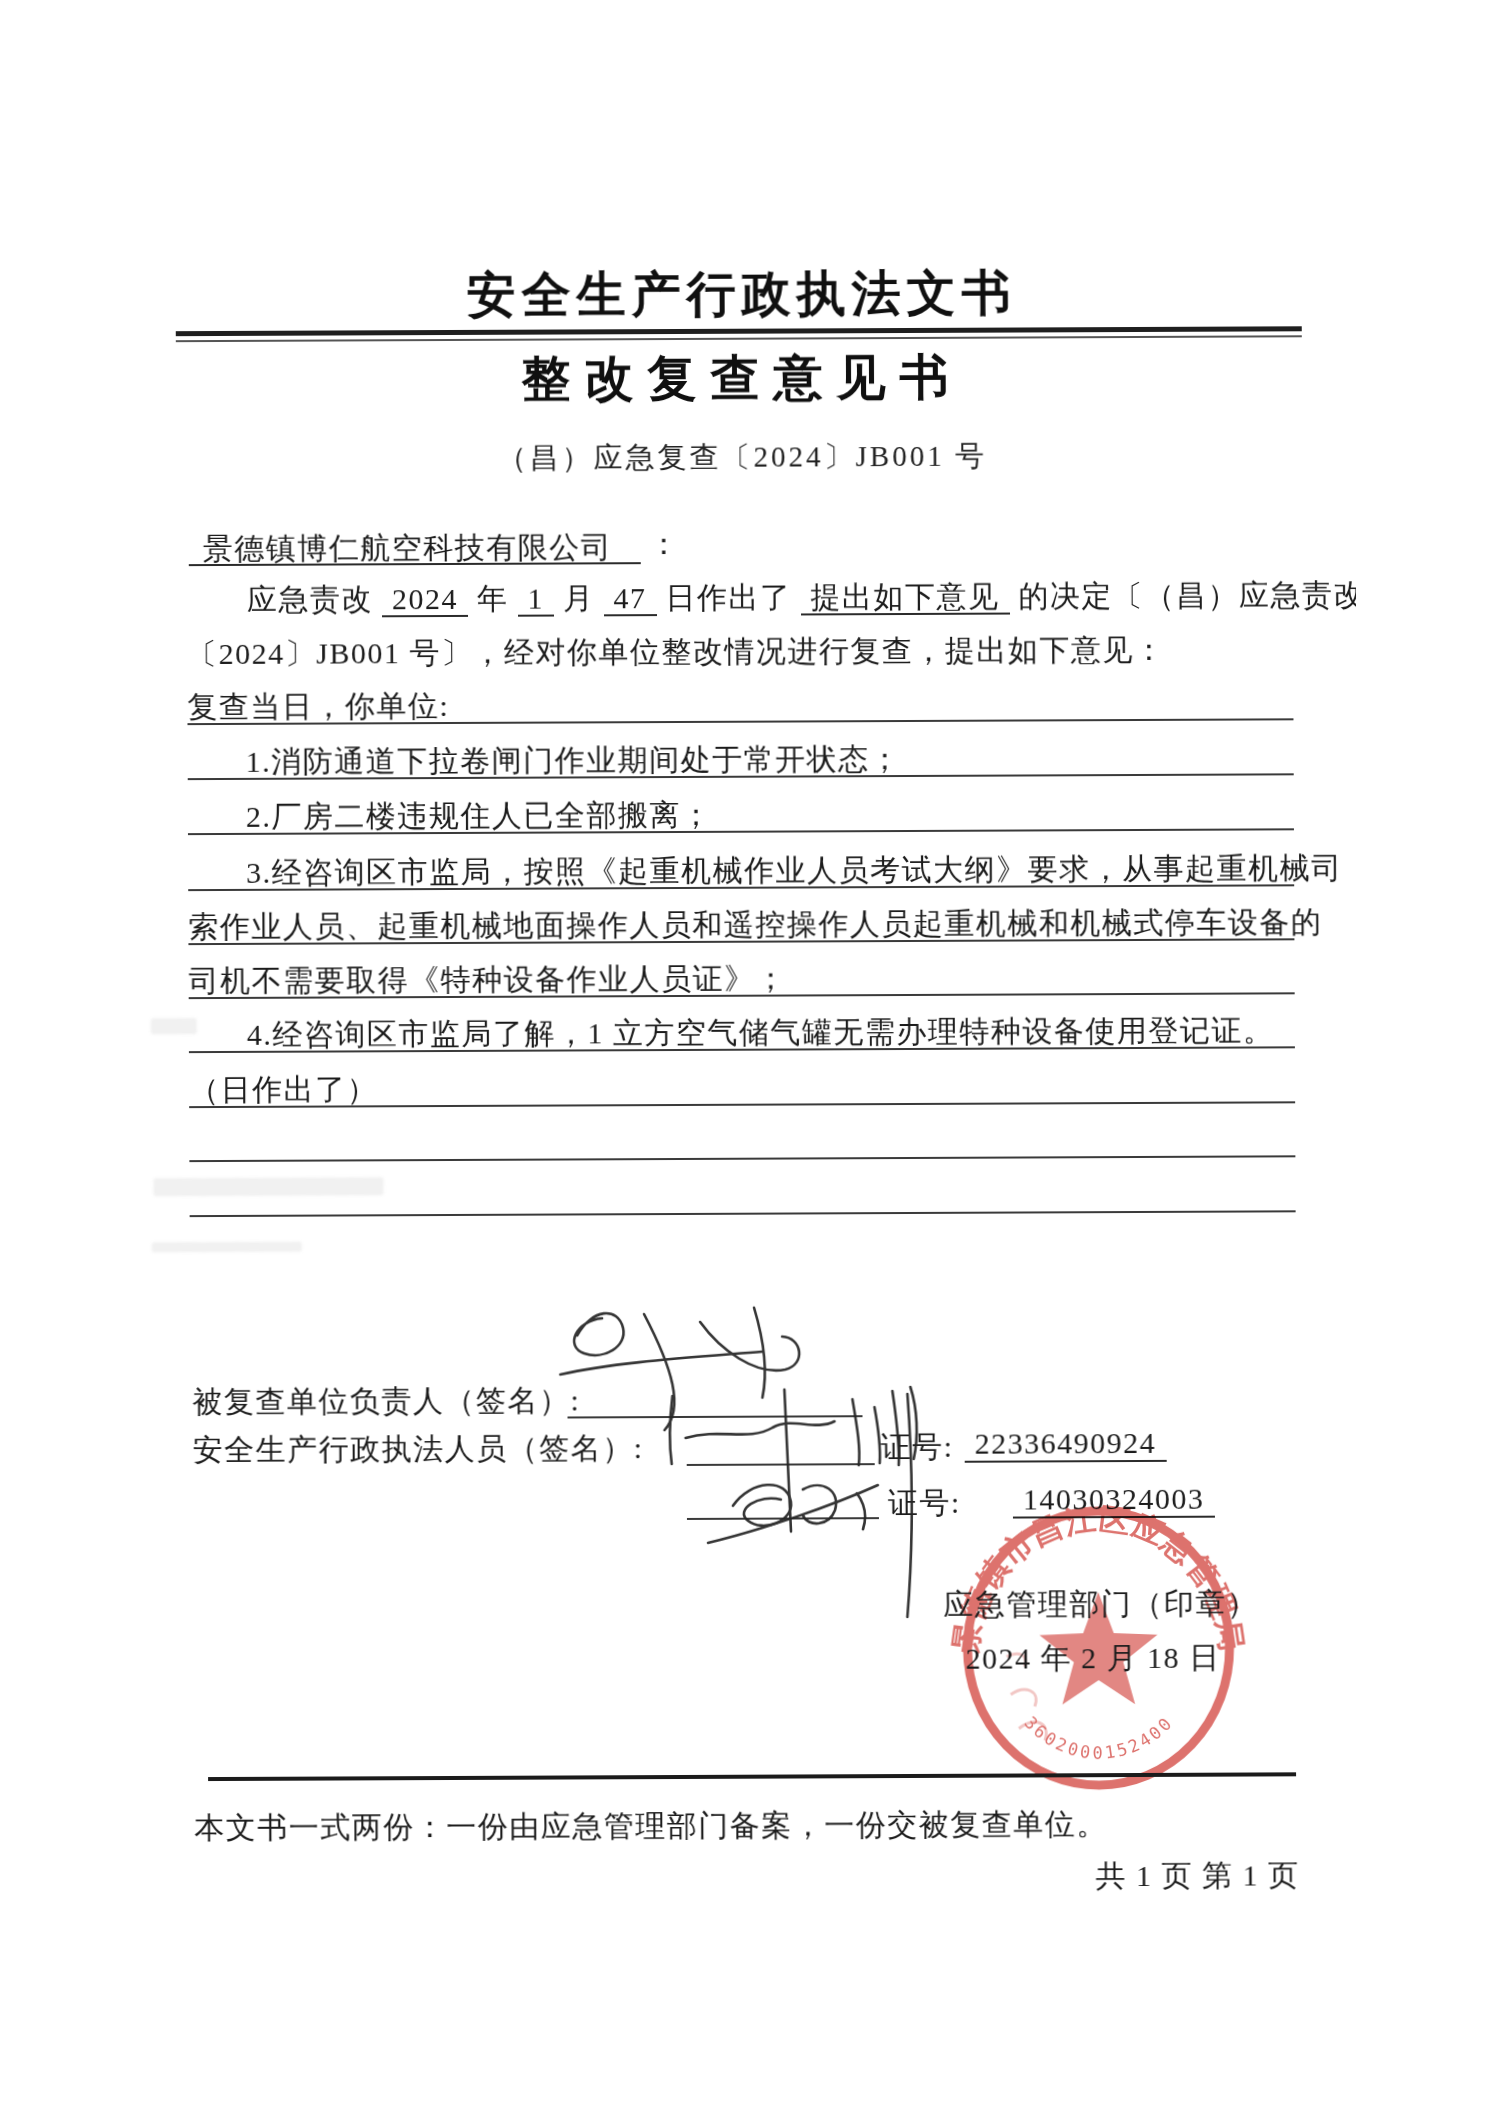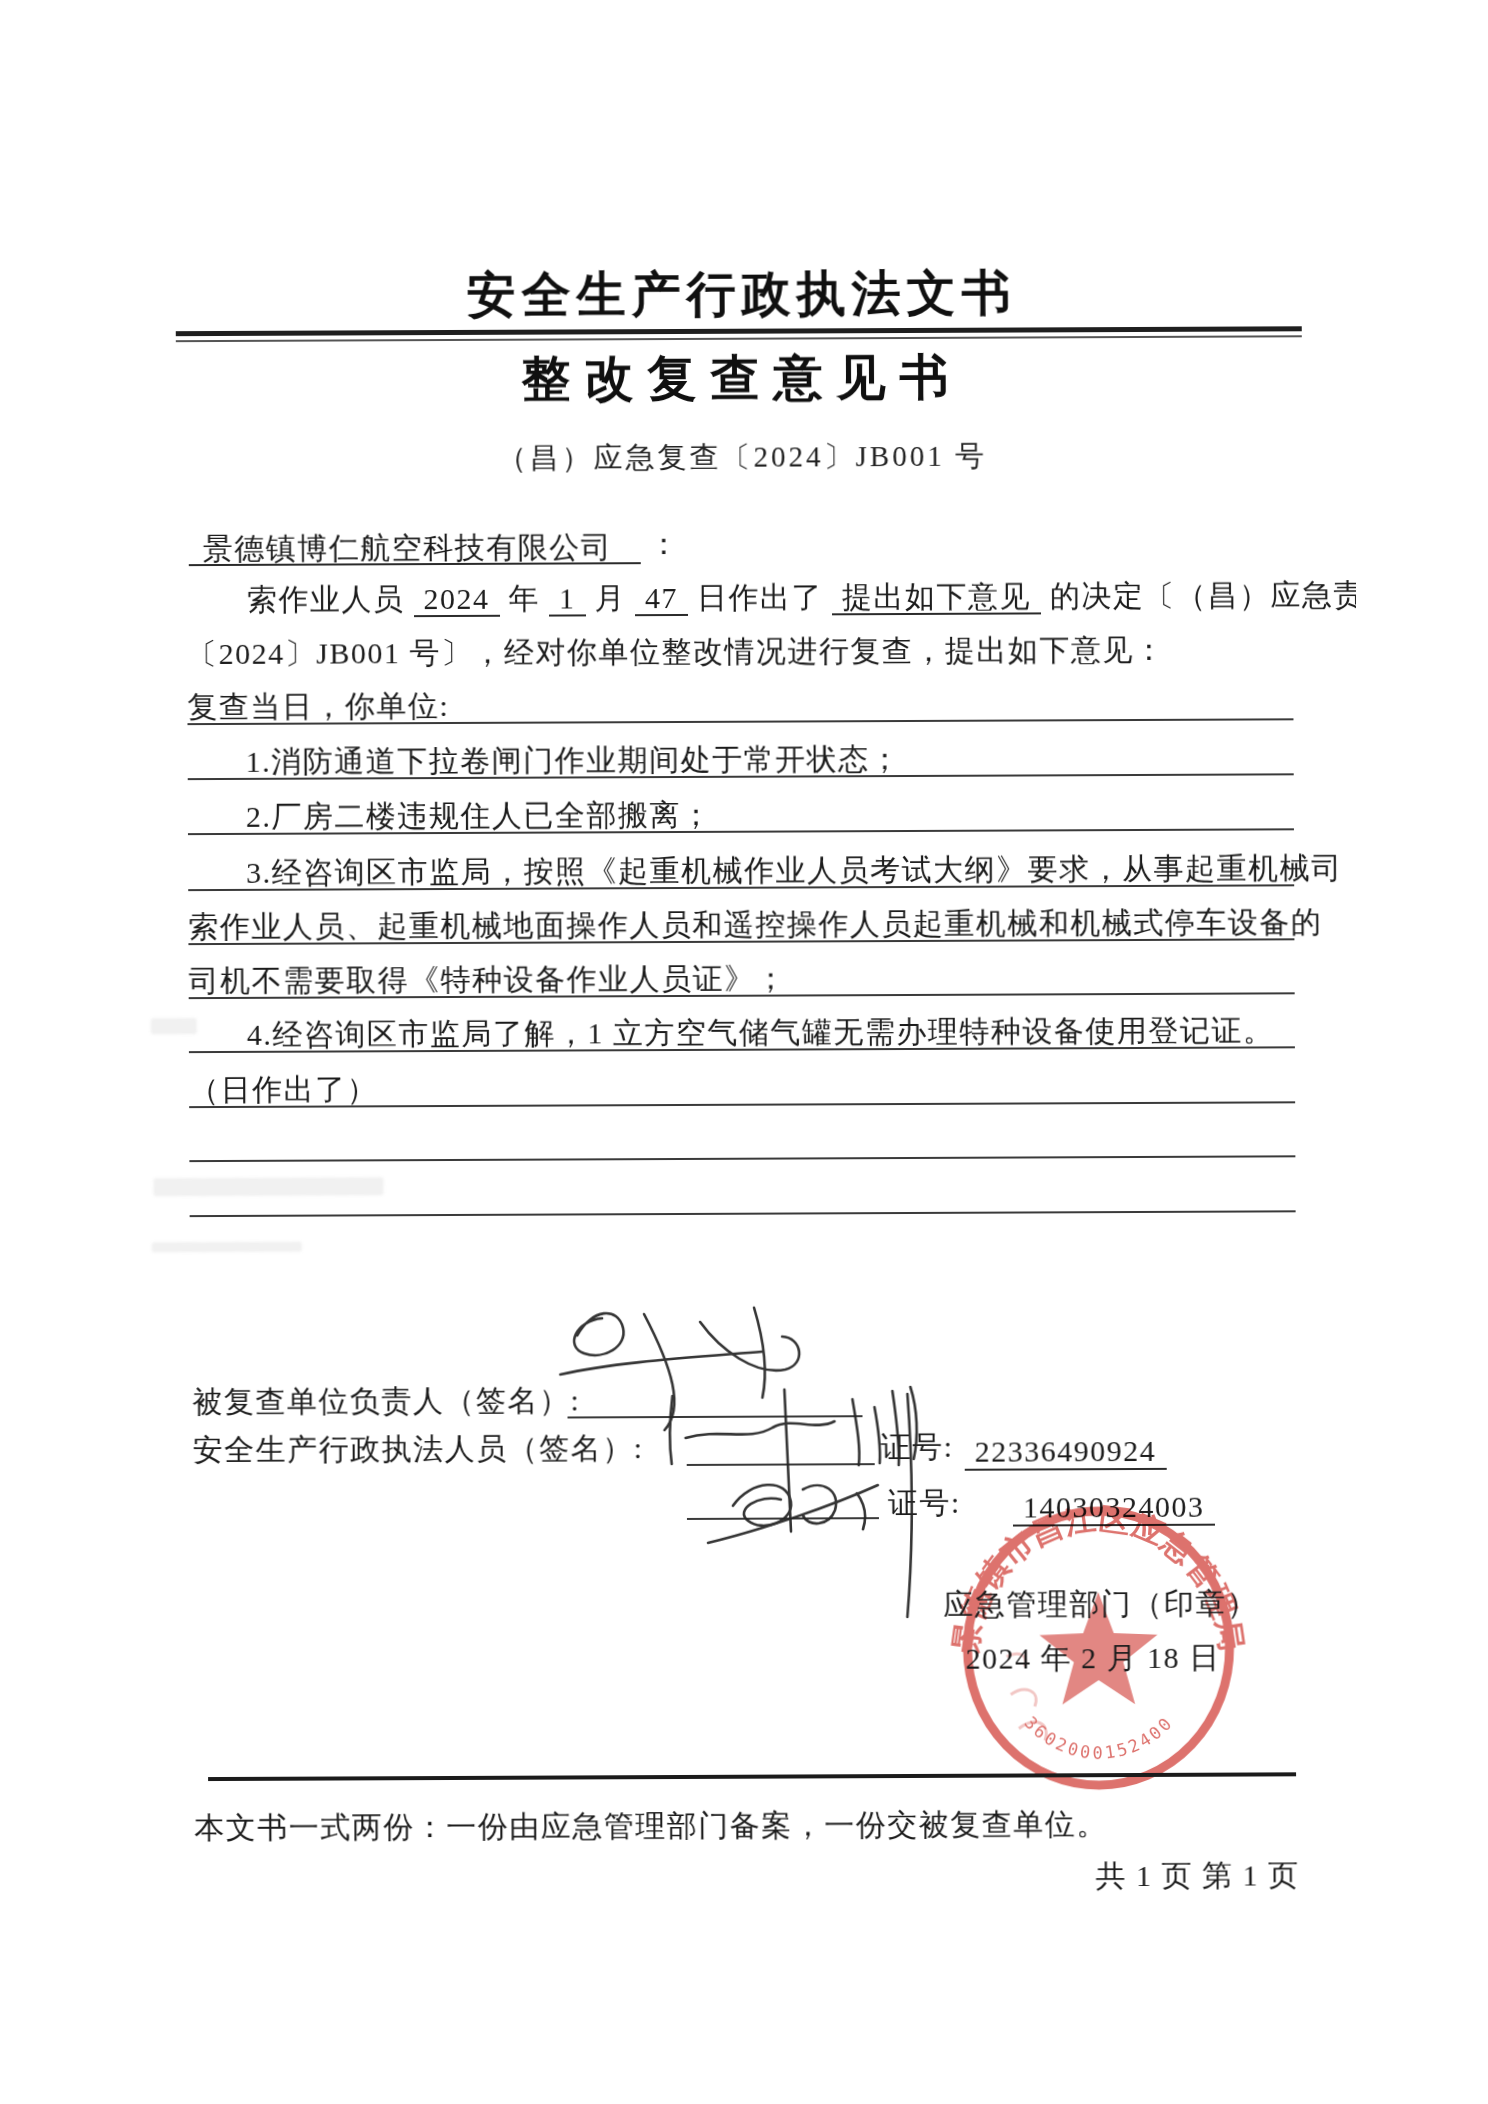--- a/index.html
+++ b/index.html
@@ -14,21 +14,21 @@
   .h-sub{font-size:49px;font-weight:bold;letter-spacing:14px;color:#101010;}
   .docno{font-size:29px;letter-spacing:3px;color:#222;}
   .body-t{font-size:30px;letter-spacing:1.5px;white-space:nowrap;color:#1c1c1c;}
   .row{
     position:absolute;left:188px;width:1106px;height:55px;
     border-bottom:2px solid #3a3a3a;
     display:flex;align-items:flex-end;
   }
   .row .body-t{position:relative;top:5px;}
   .indent{padding-left:58px;}
-  .useg{border-bottom:2px solid #2b2b2b;padding:0 10px;margin-top:8px;}
+  .useg{border-bottom:2px solid #2b2b2b;padding:0 10px;}
   .dbl-rule{height:4px;border-top:5px solid #1f1f1f;border-bottom:2px solid #555;}
   .thin-rule{background:#3a3a3a;height:2px;}
   .bottom-rule{background:#1b1b1b;height:4px;}
   .ghost{background:#9a9a9a;opacity:.14;filter:blur(1.5px);border-radius:2px;}
   svg{display:block;}
 </style>
 </head>
 <body>
 
 <div id="page">
@@ -40,21 +40,21 @@
 
   <div class="abs ctr h-sub" style="top:346px;">整改复查意见书</div>
 
   <div class="abs ctr docno" style="top:438px;">（昌）应急复查〔2024〕JB001 号</div>
 
   <div class="abs" style="top:508px;left:190px;width:452px;height:54px;border-bottom:2px solid #2b2b2b;">
     <span class="body-t" style="position:absolute;left:14px;bottom:-6px;">景德镇博仁航空科技有限公司</span>
   </div>
   <span class="abs body-t" style="top:524px;left:650px;">：</span>
 
-  <div class="abs body-t" style="top:578px;left:248px;"><span>索作业人员 </span><span class="useg">2024</span><span> 年 </span><span class="useg">1</span><span> 月 </span><span class="useg">47</span><span> 日作出了 </span><span class="useg">提出如下意见</span><span> 的决定〔（昌）应急责改</span></div>
+  <div class="abs body-t" style="top:578px;left:248px;"><span>应急责改 </span><span class="useg">2024</span><span> 年 </span><span class="useg">1</span><span> 月 </span><span class="useg">47</span><span> 日作出了 </span><span class="useg">提出如下意见</span><span> 的决定〔（昌）应急责改</span></div>
   <div class="abs body-t" style="top:632px;left:188px;">〔2024〕JB001 号〕，经对你单位整改情况进行复查，提出如下意见：</div>
 
   <div class="row" style="top:666px;">
     <span class="body-t">复查当日，你单位:</span>
   </div>
   <div class="row" style="top:721px;">
     <span class="body-t indent">1.消防通道下拉卷闸门作业期间处于常开状态；</span>
   </div>
   <div class="row" style="top:776px;">
     <span class="body-t indent">2.厂房二楼违规住人已全部搬离；</span>

